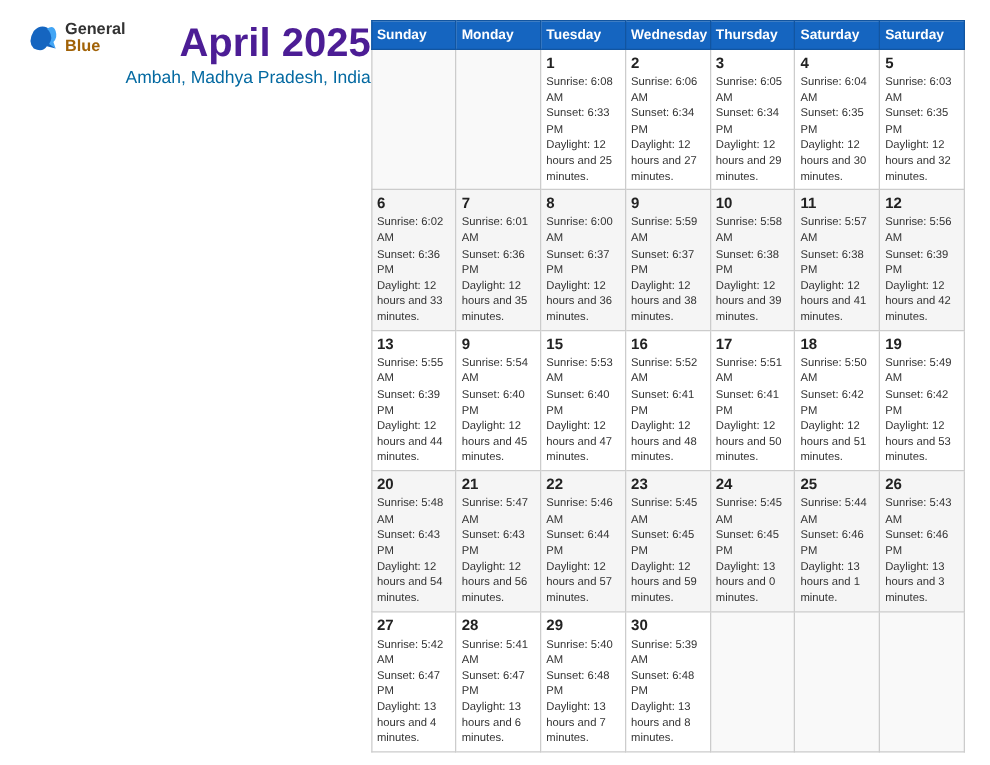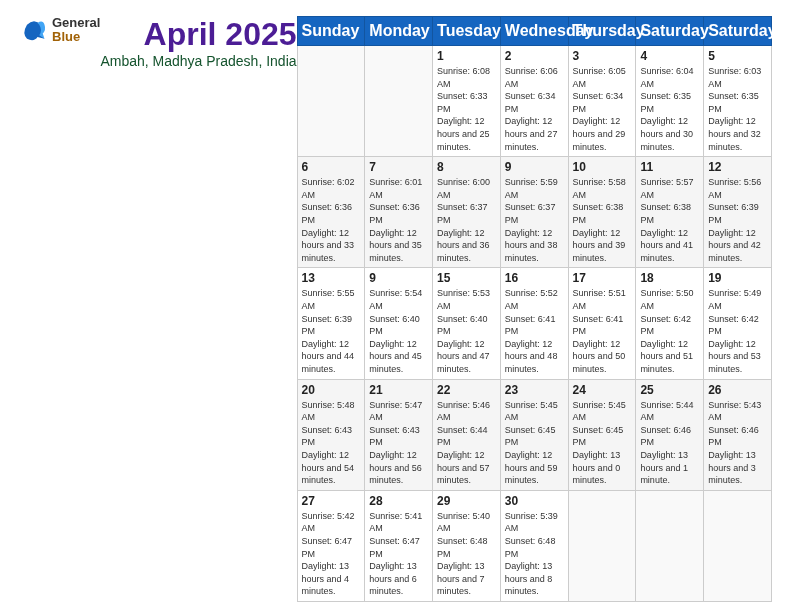--- a/index.html
+++ b/index.html
@@ -44,33 +44,33 @@
     .title-block {
       text-align: right;
     }
     .title-month {
       font-size: 32px;
       font-weight: bold;
       color: #4c1d95;
     }
     .title-location {
       font-size: 14px;
-      color: #14532d;
+      color: #0369a1;
     }
     .calendar {
       flex: 1;
       border: 1px solid #ccc;
       border-collapse: collapse;
       width: 100%;
       table-layout: fixed;
     }
     .calendar th {
       background: #1565C0;
       color: #fff;
-      font-size: 16px;
+      font-size: 11px;
       font-weight: bold;
       padding: 5px 4px;
       text-align: left;
       border: 1px solid #1255a0;
     }
     .calendar td {
       vertical-align: top;
       border: 1px solid #ccc;
       padding: 3px 4px;
       font-size: 9.5px;

